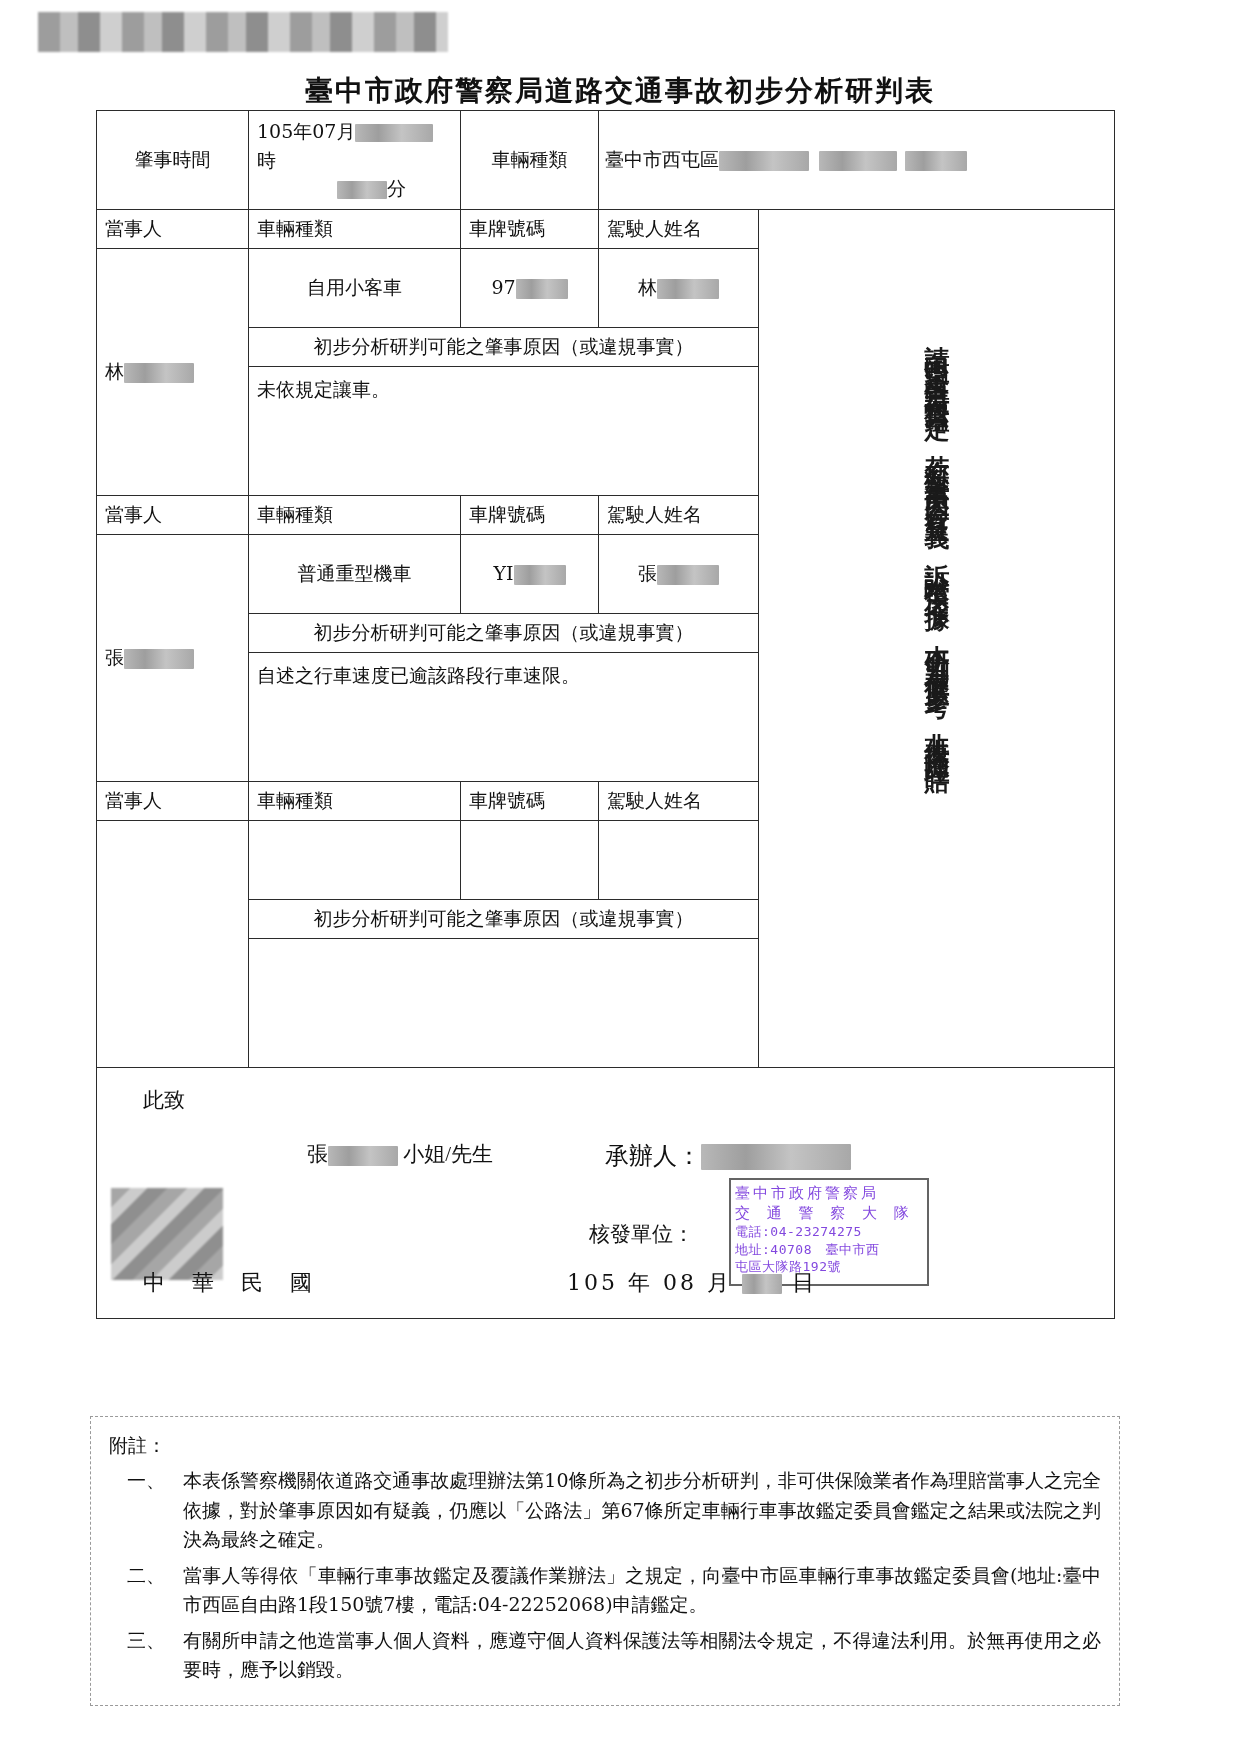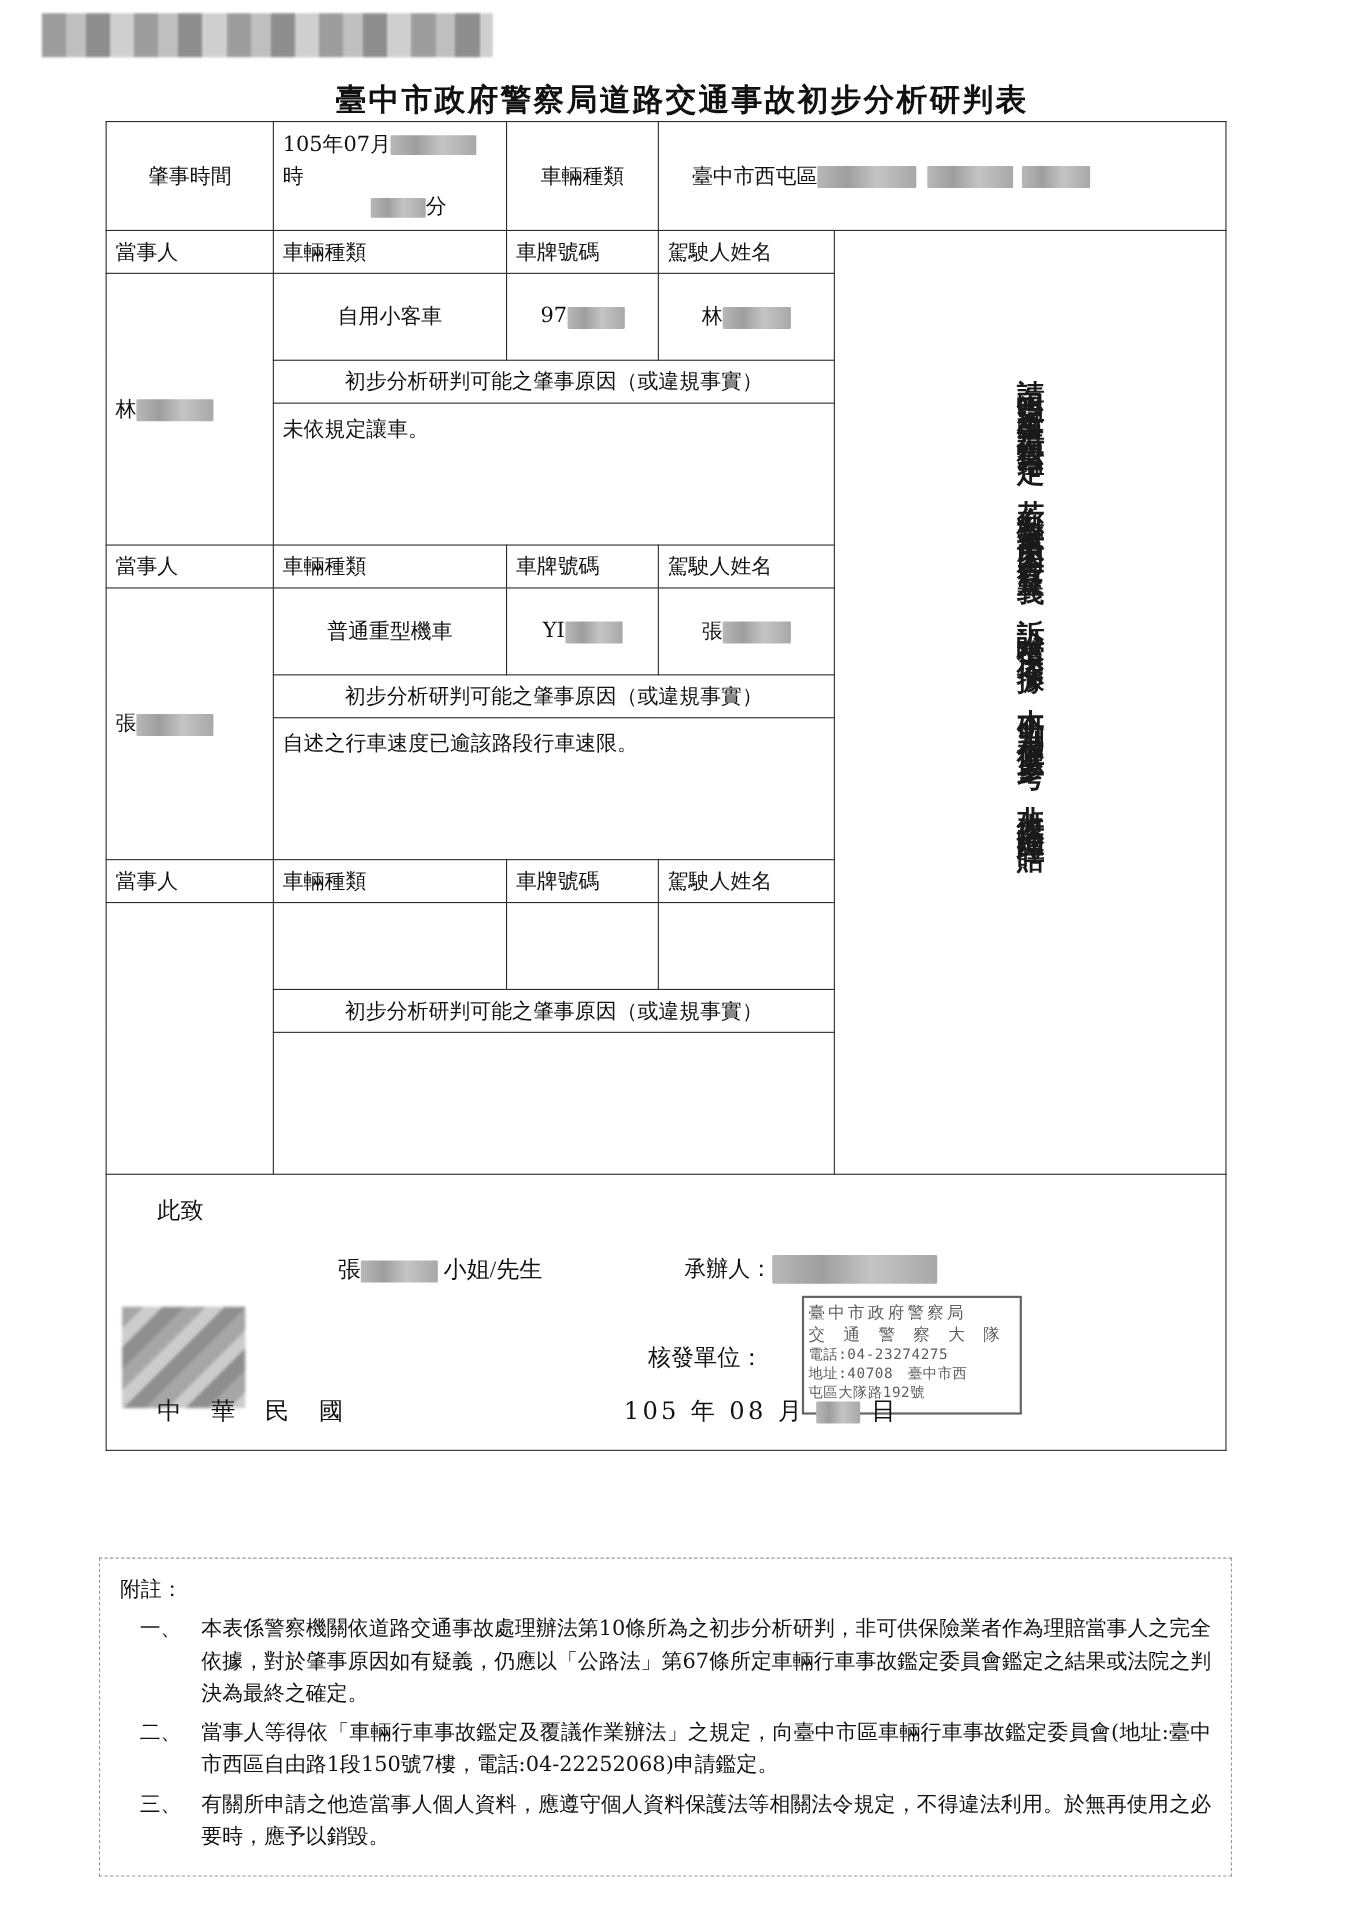--- a/index.html
+++ b/index.html
@@ -87,40 +87,40 @@
     font-weight: 600;
     color: #1a1a1a;
     direction: ltr;
     text-align: left;
   }
   .note-cell { vertical-align: top; padding: 10px 4px !important; text-align: center;}
   .footer-cell { height: 250px; vertical-align: top; position: relative; padding: 0 !important;}
   .footer-inner { position: relative; width: 100%; height: 250px; }
   .f-thisto { position: absolute; left: 46px; top: 18px; font-size: 21px; }
   .f-addressee { position: absolute; left: 210px; top: 72px; font-size: 21px; font-family: Liberation Serif, serif; }
-  .f-officer-label { position: absolute; left: 525px; top: 72px; font-size: 20px; }
+  .f-officer-label { position: absolute; left: 508px; top: 72px; font-size: 24px; }
   .f-issuer-label { position: absolute; left: 492px; top: 152px; font-size: 21px; }
   .f-bigredact {
     position: absolute;
     left: 14px;
     top: 120px;
     width: 112px;
     height: 92px;
     background: repeating-linear-gradient(135deg,#a6a6a6 0 14px,#cccccc 14px 26px,#8f8f8f 26px 40px);
     filter: blur(1.3px);
   }
   .stamp {
     position: absolute;
     left: 632px;
     top: 110px;
     width: 200px;
     height: 108px;
     border: 2px solid #4a4a4a;
     font-family: "DejaVu Sans Mono", monospace;
-    color: #404040;
+    color: #6d28d9;
     font-size: 13px;
     line-height: 1.35;
     padding: 3px 4px;
     box-sizing: border-box;
     opacity: 0.85;
     letter-spacing: 0.5px;
   }
   .stamp .l1 { font-size: 15px; letter-spacing: 3px; font-family: "DejaVu Serif", serif;}
   .stamp .l2 { font-size: 15px; letter-spacing: 6px; font-family: "DejaVu Serif", serif;}
   .f-date {
@@ -174,21 +174,21 @@
     </colgroup>
     <tbody>
 
       <tr>
         <td class="c-center">肇事時間</td>
         <td class="time-cell">
           <span>105年07月</span><span class="redact" style="width:78px;height:18px;"></span><span>時</span><br>
           <span style="display:inline-block;width:80px"></span><span class="redact" style="width:50px;height:18px;"></span><span>分</span>
         </td>
         <td class="c-center" colspan="1">車輛種類</td>
-        <td class="c-left" colspan="2" style="padding-left:30px">
+        <td class="c-left" colspan="2" style="padding-left:6px">
           <span>臺中市西屯區</span><span class="redact" style="width:90px;height:20px;"></span><span style="display:inline-block;width:10px"></span><span class="redact" style="width:78px;height:20px;"></span><span style="display:inline-block;width:8px"></span><span class="redact" style="width:62px;height:20px;"></span>
         </td>
       </tr>
 
       <tr>
         <td class="cell-head">當事人</td>
         <td class="cell-head">車輛種類</td>
         <td class="cell-head">車牌號碼</td>
         <td class="cell-head">駕駛人姓名</td>
         <td rowspan="12" class="note-cell">

